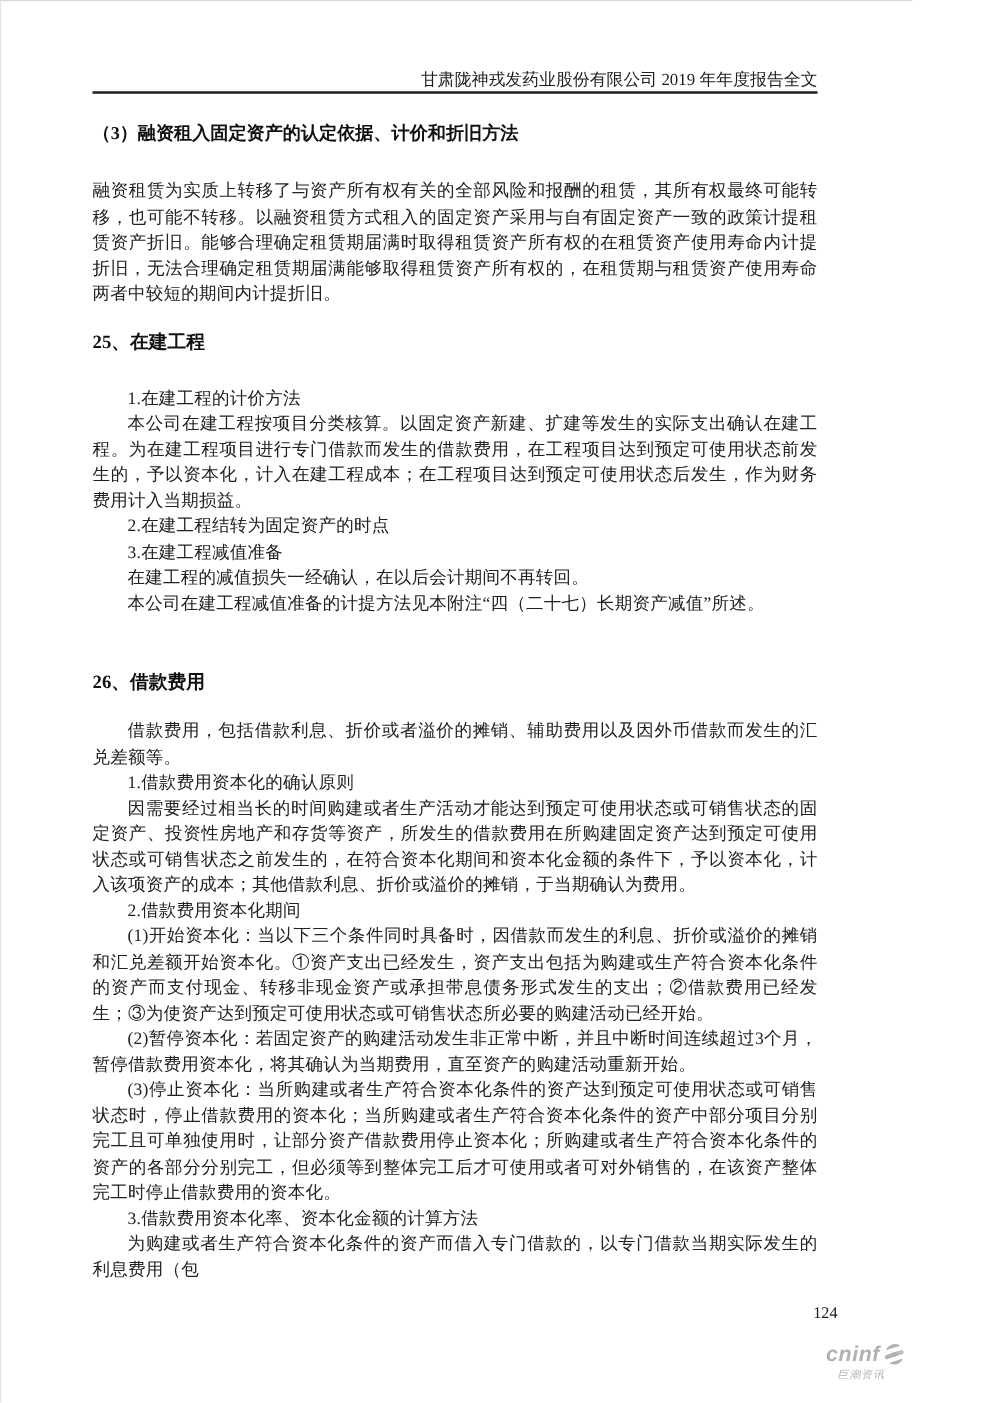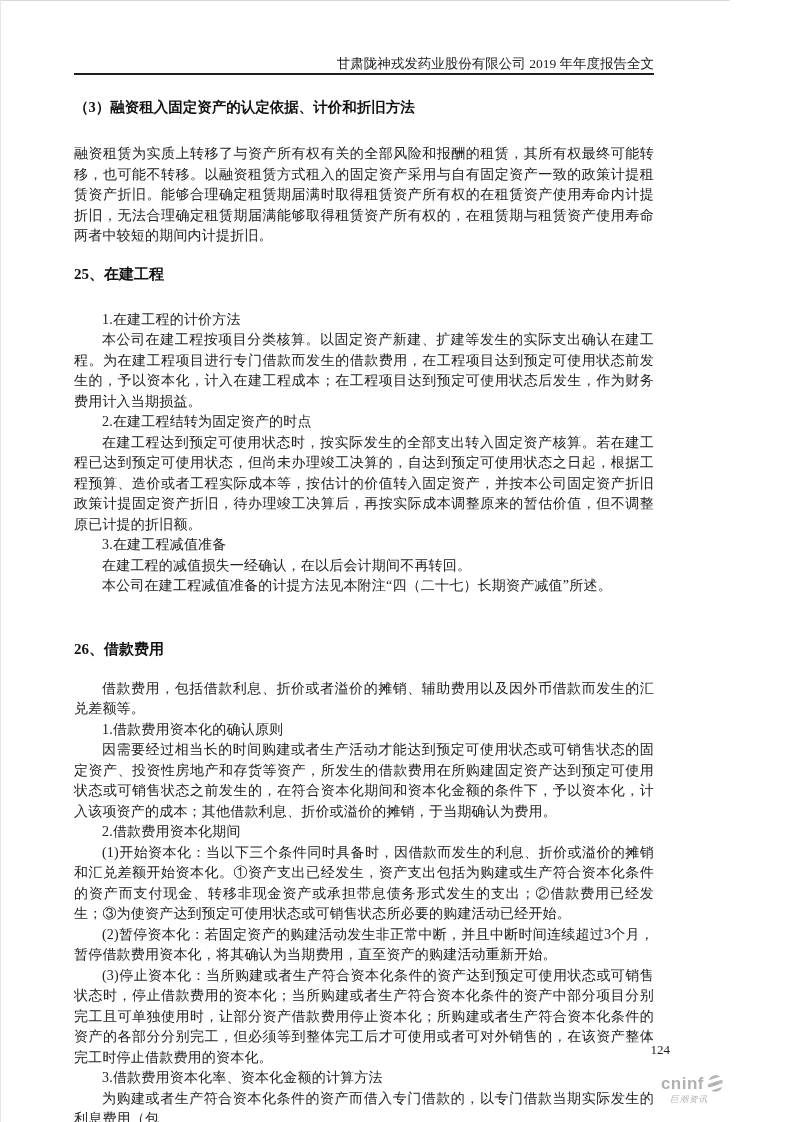--- a/index.html
+++ b/index.html
@@ -68,20 +68,21 @@
     text-align: right;
     color: #b3b3b3;
     font-family: "Liberation Sans", "DejaVu Sans", sans-serif;
     line-height: 1.1;
   }
   .logo-row {
     display: flex;
     align-items: center;
     justify-content: flex-end;
     gap: 2px;
+    font-style: italic;
   }
   .logo-brand {
     font-size: 17px;
     font-weight: bold;
     letter-spacing: 0.5px;
     color: #b0b0b0;
   }
   .logo-icon svg { display: block; }
   .logo-cn {
     font-size: 8.5px;
@@ -109,21 +110,20 @@
   <main id="doc">
       <section>
         <h2 class="h-sub">（3）融资租入固定资产的认定依据、计价和折旧方法</h2>
         <p class="para">融资租赁为实质上转移了与资产所有权有关的全部风险和报酬的租赁，其所有权最终可能转移，也可能不转移。以融资租赁方式租入的固定资产采用与自有固定资产一致的政策计提租赁资产折旧。能够合理确定租赁期届满时取得租赁资产所有权的在租赁资产使用寿命内计提折旧，无法合理确定租赁期届满能够取得租赁资产所有权的，在租赁期与租赁资产使用寿命两者中较短的期间内计提折旧。</p>
       </section>
       <section>
         <h2 class="h-num">25、在建工程</h2>
         <p class="para indent">1.在建工程的计价方法</p>
         <p class="para indent">本公司在建工程按项目分类核算。以固定资产新建、扩建等发生的实际支出确认在建工程。为在建工程项目进行专门借款而发生的借款费用，在工程项目达到预定可使用状态前发生的，予以资本化，计入在建工程成本；在工程项目达到预定可使用状态后发生，作为财务费用计入当期损益。</p>
         <p class="para indent">2.在建工程结转为固定资产的时点</p>
-        <p class="para indent">在建工程达到预定可使用状态时，按实际发生的全部支出转入固定资产核算。若在建工程已达到预定可使用状态，但尚未办理竣工决算的，自达到预定可使用状态之日起，根据工程预算、造价或者工程实际成本等，按估计的价值转入固定资产，并按本公司固定资产折旧政策计提固定资产折旧，待办理竣工决算后，再按实际成本调整原来的暂估价值，但不调整原已计提的折旧额。</p>
         <p class="para indent">3.在建工程减值准备</p>
         <p class="para indent">在建工程的减值损失一经确认，在以后会计期间不再转回。</p>
         <p class="para indent">本公司在建工程减值准备的计提方法见本附注“四（二十七）长期资产减值”所述。</p>
       </section>
       <section>
         <h2 class="h-num">26、借款费用</h2>
         <p class="para indent">借款费用，包括借款利息、折价或者溢价的摊销、辅助费用以及因外币借款而发生的汇兑差额等。</p>
         <p class="para indent">1.借款费用资本化的确认原则</p>
         <p class="para indent">因需要经过相当长的时间购建或者生产活动才能达到预定可使用状态或可销售状态的固定资产、投资性房地产和存货等资产，所发生的借款费用在所购建固定资产达到预定可使用状态或可销售状态之前发生的，在符合资本化期间和资本化金额的条件下，予以资本化，计入该项资产的成本；其他借款利息、折价或溢价的摊销，于当期确认为费用。</p>
         <p class="para indent">2.借款费用资本化期间</p>

